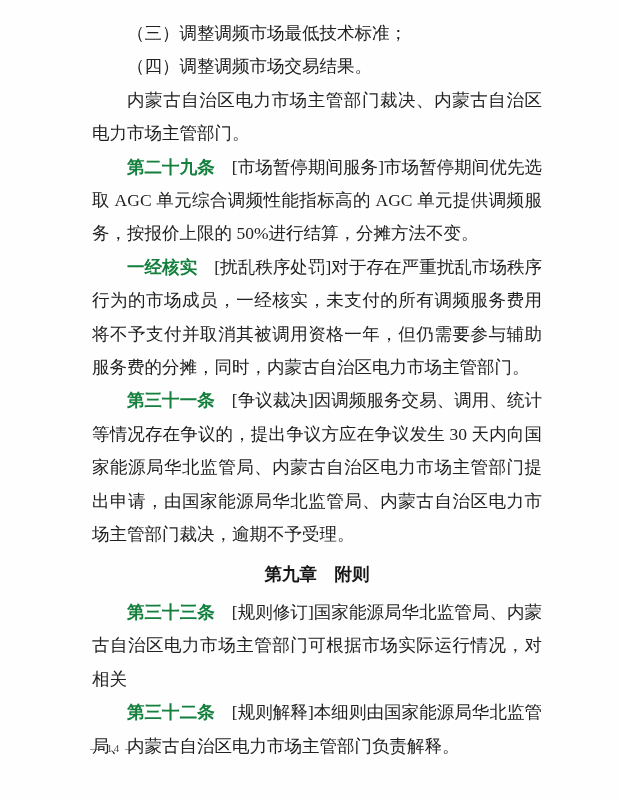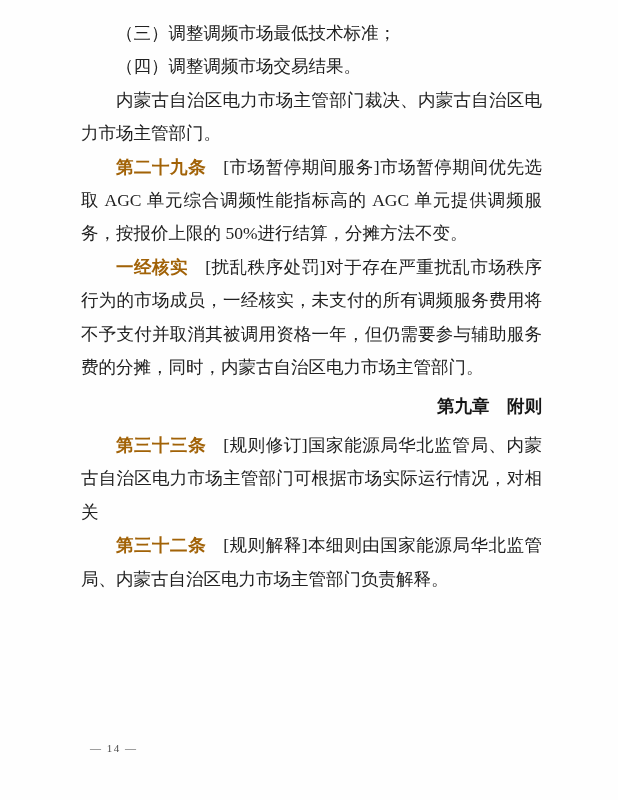--- a/index.html
+++ b/index.html
@@ -11,45 +11,45 @@
     position: relative;
     width: 618px;
     height: 800px;
     background: #fefefe;
     overflow: hidden;
     font-family: "Liberation Serif", serif;
     color: #212121;
   }
   .content {
     position: absolute;
-    left: 81px;
+    left: 92px;
     right: 76px;
     top: 17px;
     font-size: 17.5px;
     line-height: 33.4px;
     text-align: justify;
   }
   .para {
     margin: 0;
     text-indent: 2em;
   }
   .artnum {
     font-family: "Liberation Sans", sans-serif;
     font-weight: bold;
-    color: #a16207;
+    color: #15803d;
     margin-right: 17px;
   }
   .chapter {
     margin: 6px 0 5px 0;
     font-size: 17.5px;
     line-height: 33.4px;
     font-family: "Liberation Sans", sans-serif;
     font-weight: bold;
     color: #161616;
-    text-align: right;
+    text-align: center;
     text-indent: 0;
   }
   .footer {
     position: absolute;
     left: 90px;
     top: 742px;
     font-size: 11px;
     letter-spacing: 1.5px;
     color: #4d4d4d;
     font-family: "Liberation Serif", serif;
@@ -64,20 +64,21 @@
     <p class="para">（三）调整调频市场最低技术标准；</p>
 
     <p class="para">（四）调整调频市场交易结果。</p>
 
     <p class="para">内蒙古自治区电力市场主管部门裁决、内蒙古自治区电力市场主管部门。</p>
 
     <p class="para"><span class="artnum">第二十九条</span><span>[市场暂停期间服务]市场暂停期间优先选取 AGC 单元综合调频性能指标高的 AGC 单元提供调频服务，按报价上限的 50%进行结算，分摊方法不变。</span></p>
 
     <p class="para"><span class="artnum">一经核实</span><span>[扰乱秩序处罚]对于存在严重扰乱市场秩序行为的市场成员，一经核实，未支付的所有调频服务费用将不予支付并取消其被调用资格一年，但仍需要参与辅助服务费的分摊，同时，内蒙古自治区电力市场主管部门。</span></p>
 
+    <p class="para"><span class="artnum">第三十一条</span><span>[争议裁决]因调频服务交易、调用、统计等情况存在争议的，提出争议方应在争议发生 30 天内向国家能源局华北监管局、内蒙古自治区电力市场主管部门提出申请，由国家能源局华北监管局、内蒙古自治区电力市场主管部门裁决，逾期不予受理。</span></p>
 
     <h2 class="chapter">第九章　附则</h2>
 
     <p class="para"><span class="artnum">第三十三条</span><span>[规则修订]国家能源局华北监管局、内蒙古自治区电力市场主管部门可根据市场实际运行情况，对相关</span></p>
 
     <p class="para"><span class="artnum">第三十二条</span><span>[规则解释]本细则由国家能源局华北监管局、内蒙古自治区电力市场主管部门负责解释。</span></p>
 
   </main>
 
   <div class="footer">— 14 —</div>

